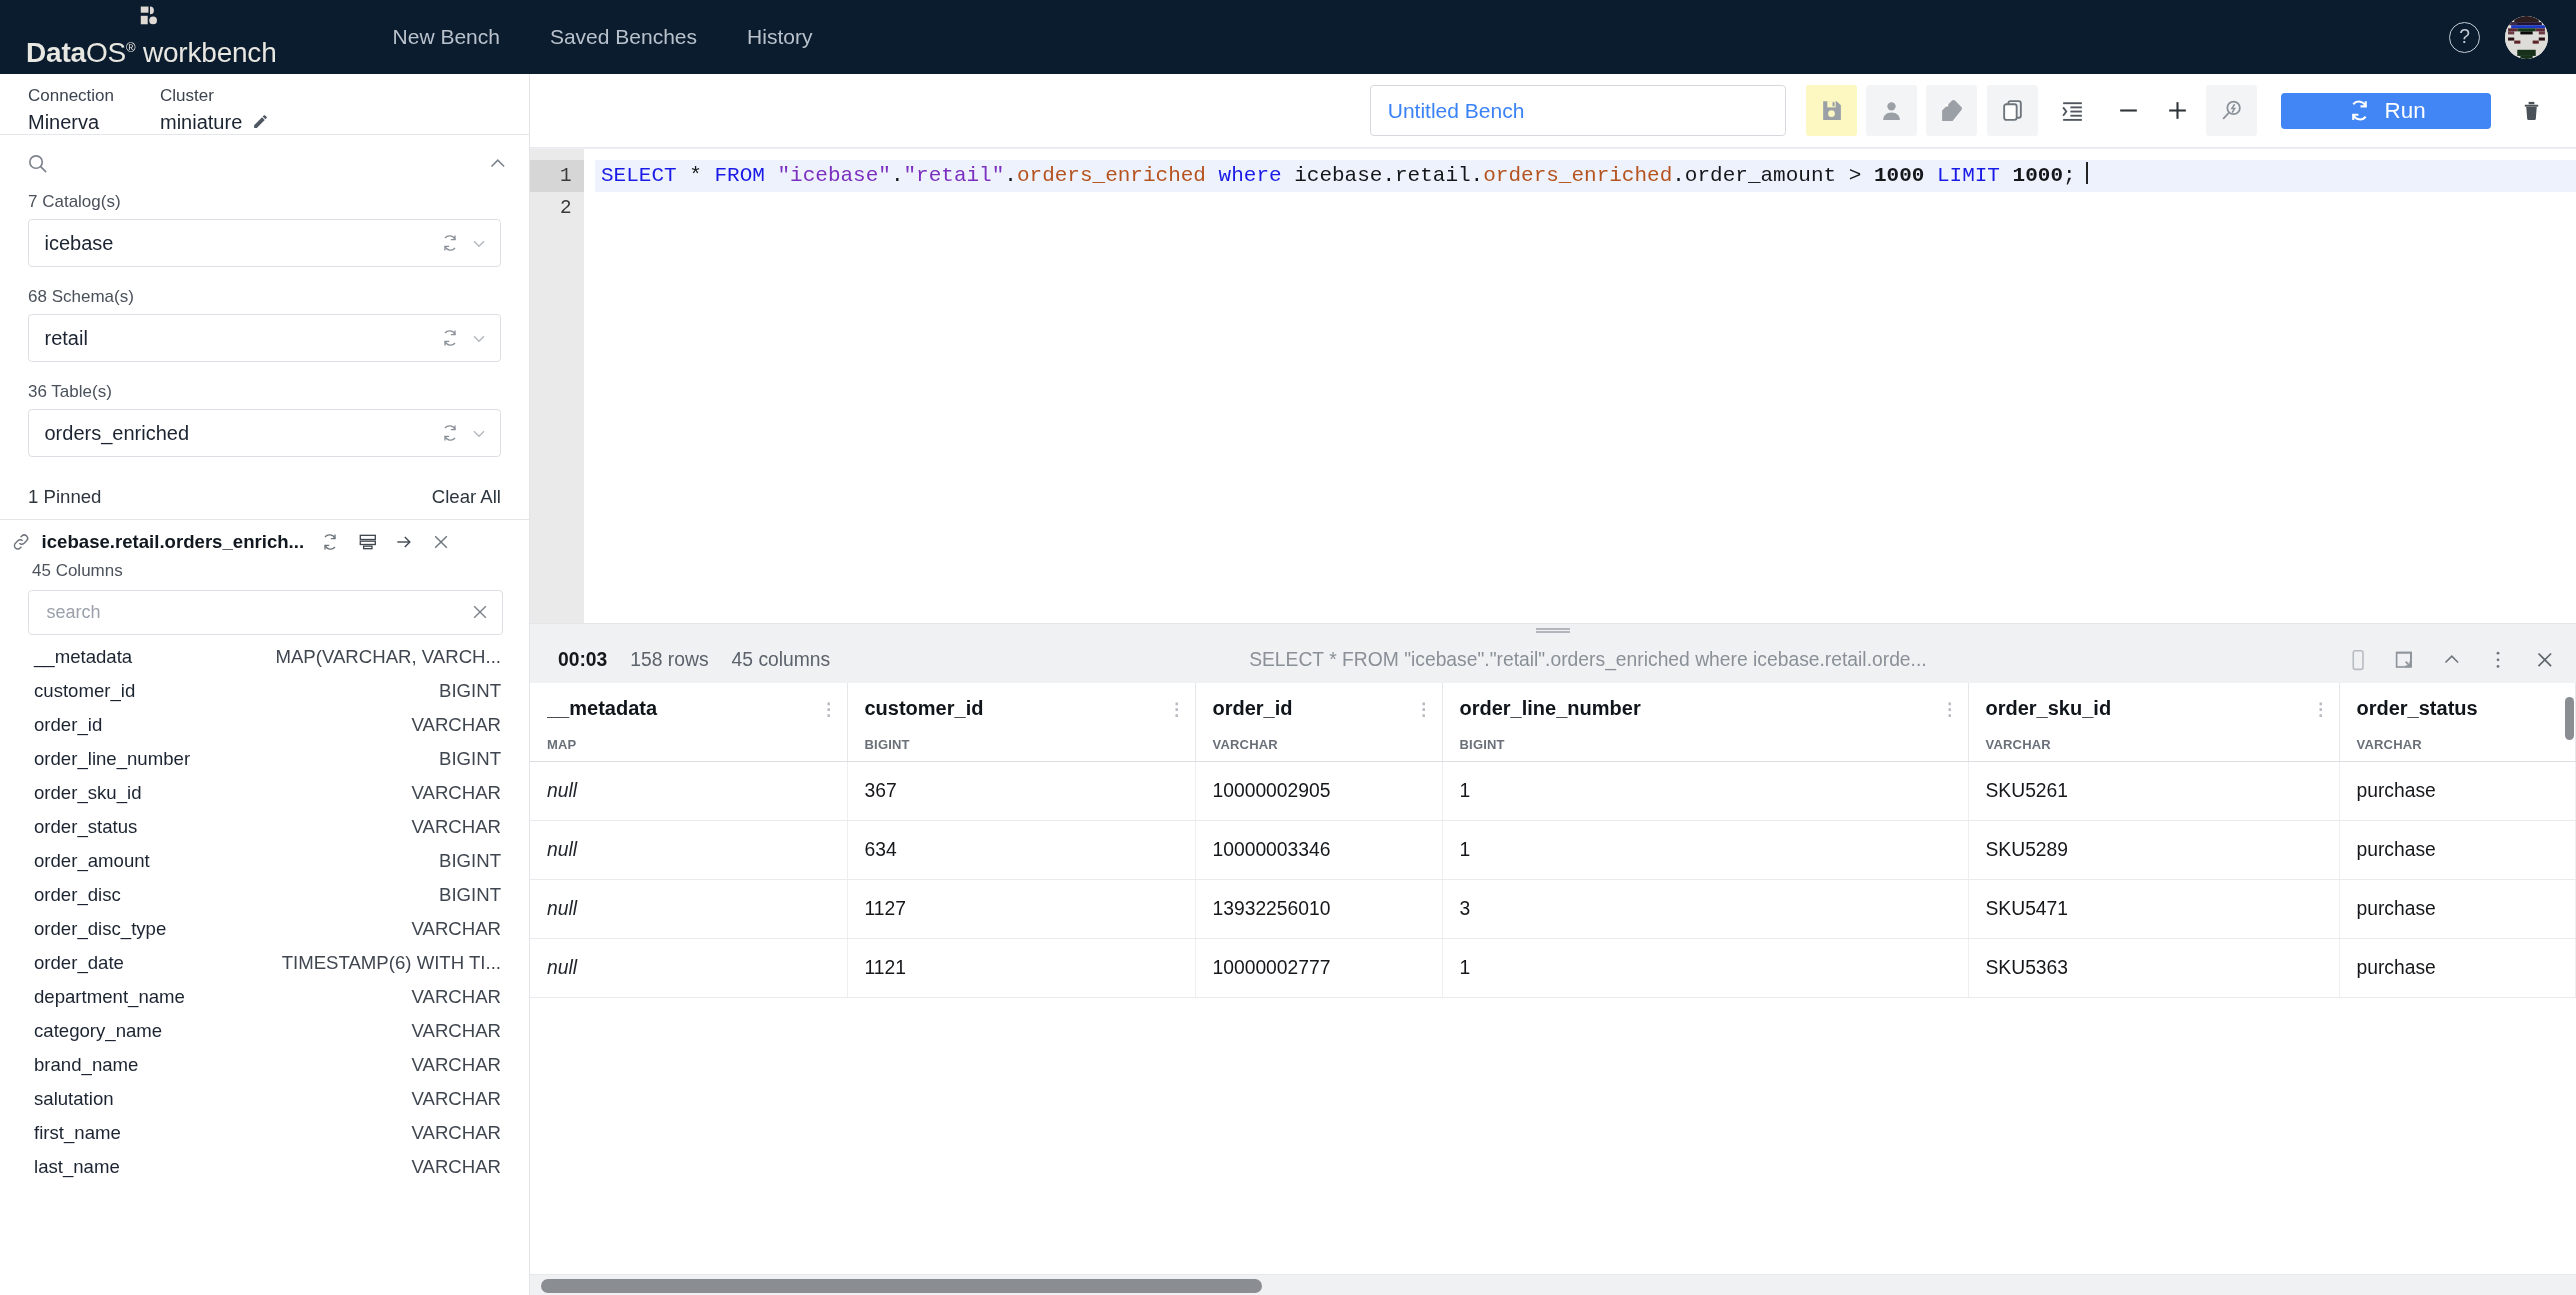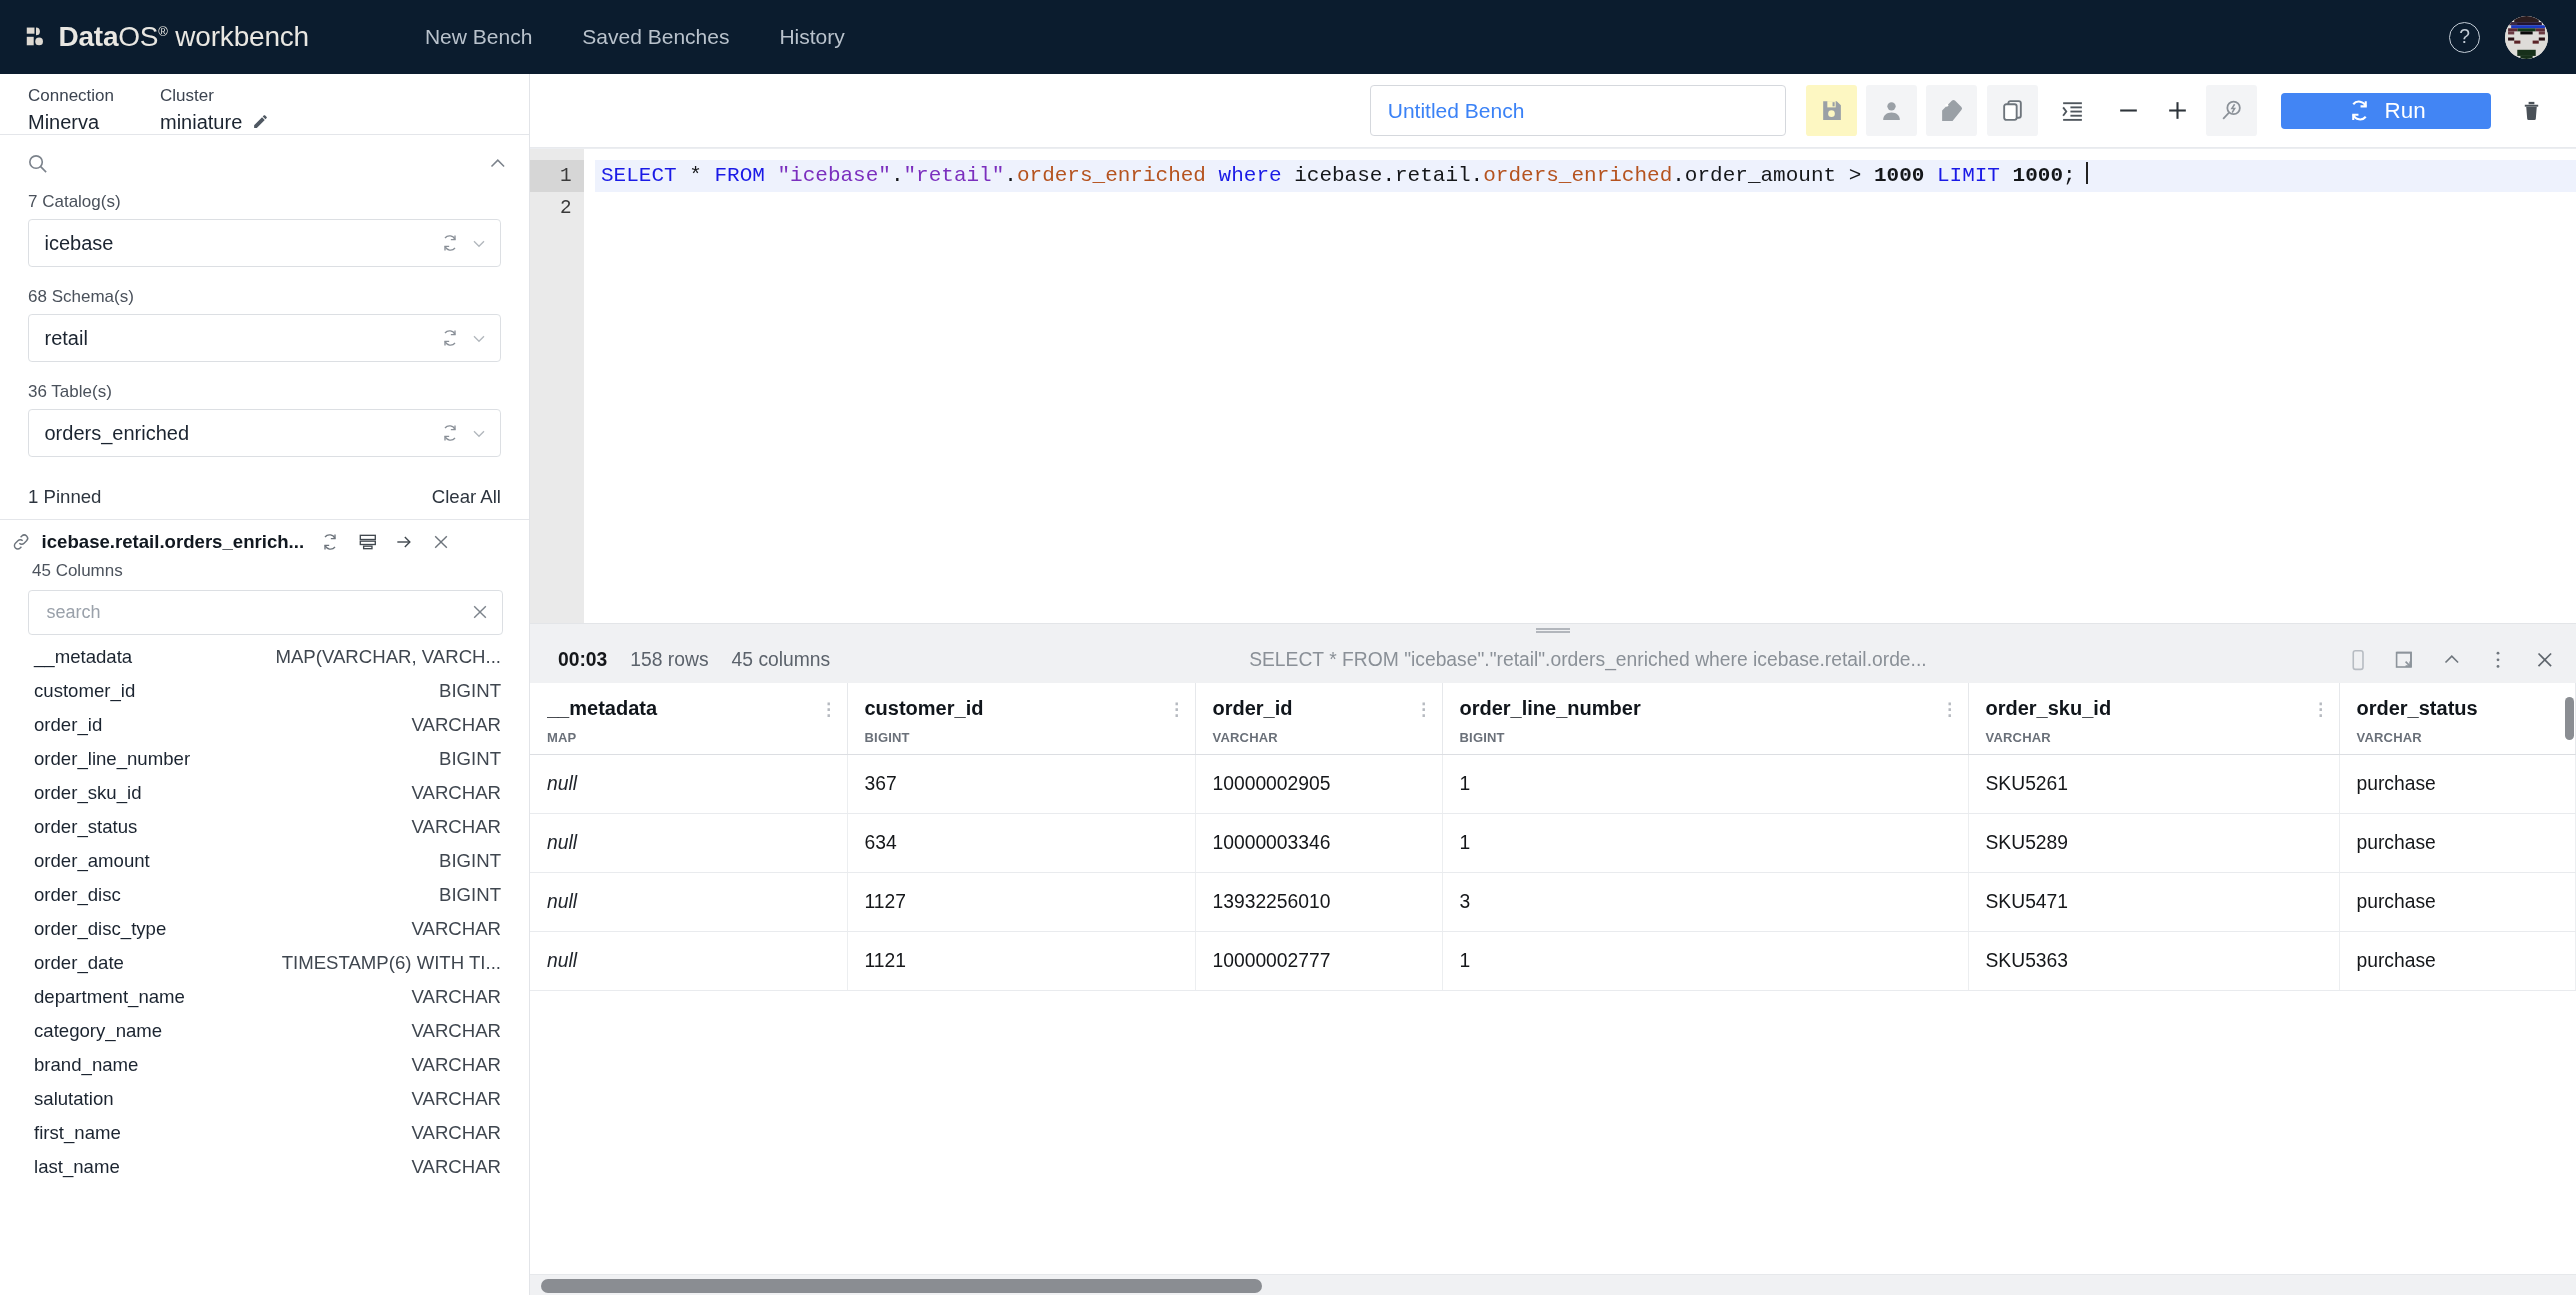--- a/index.html
+++ b/index.html
@@ -13,21 +13,21 @@
   .app { width: 2576px; height: 1296px; display: flex; flex-direction: column; }
 
   
   .topnav {
     height: 74px; flex: 0 0 74px;
     background: #0b1c2e;
     display: flex; align-items: center;
     padding: 0 28px 0 26px;
     color: #e8e6e1;
   }
-  .brand { display: flex; align-items: center; gap: 10.8px; }
+  .brand { display: flex; align-items: center; gap: 10.8px; flex-direction: column; }
   .brand-mark { width: 21.6px; height: 21.6px; position: relative; display:block; }
   .brand-text { font-size: 28px; letter-spacing: -0.2px; white-space: nowrap; color:#e9e7e2;}
   .brand-text .b { font-weight: bold; }
   .brand-text .reg { font-size: 13px; vertical-align: super; }
   .brand-text .light { font-weight: normal; }
   .nav-links { display: flex; align-items: center; gap: 0; margin-left: 91px; }
   .nav-link {
     font-size: 21px; color: #b9c2cc; padding: 7.7px 25px;
     white-space: nowrap; cursor: pointer;
   }
@@ -185,21 +185,21 @@
   .res-acts { display: flex; align-items: center; gap: 26px; }
 
   .grid-wrap { flex: 1; min-height: 0; display: flex; flex-direction: column; overflow: hidden; position: relative;}
   .grid { width: 100%; border-collapse: collapse; table-layout: fixed; }
   .grid th {
     border-bottom: 0.8px solid #dcdee2; border-right: 0.8px solid #e6e8eb;
     text-align: left; vertical-align: top; padding: 14px 17px 9.3px 17px;
     background: #fff; position: relative; height: 60px;
   }
   .th-name { font-size: 20px; font-weight: bold; color: #10151b; white-space: nowrap; overflow:hidden; text-overflow: ellipsis;}
-  .th-type { font-size: 13px; color: #6a7079; margin-top: 10px; letter-spacing: 0.2px;}
+  .th-type { font-size: 13px; color: #6a7079; margin-top: 17px; letter-spacing: 0.2px;}
   .th-dots {
     position: absolute; right: 9.3px; top: 20px; color: #b6bac0; font-size: 17px;
     line-height: 0.85; cursor: pointer; letter-spacing: 0;
   }
   .grid td {
     border-bottom: 0.8px solid #e9ebee; border-right: 0.8px solid #eceef0;
     font-size: 19.3px; color: #15171a; padding: 0 17px; height: 59px;
     white-space: nowrap; overflow: hidden; text-overflow: ellipsis;
   }
   .grid td.nullcell { font-style: italic; color: #20252c; }

